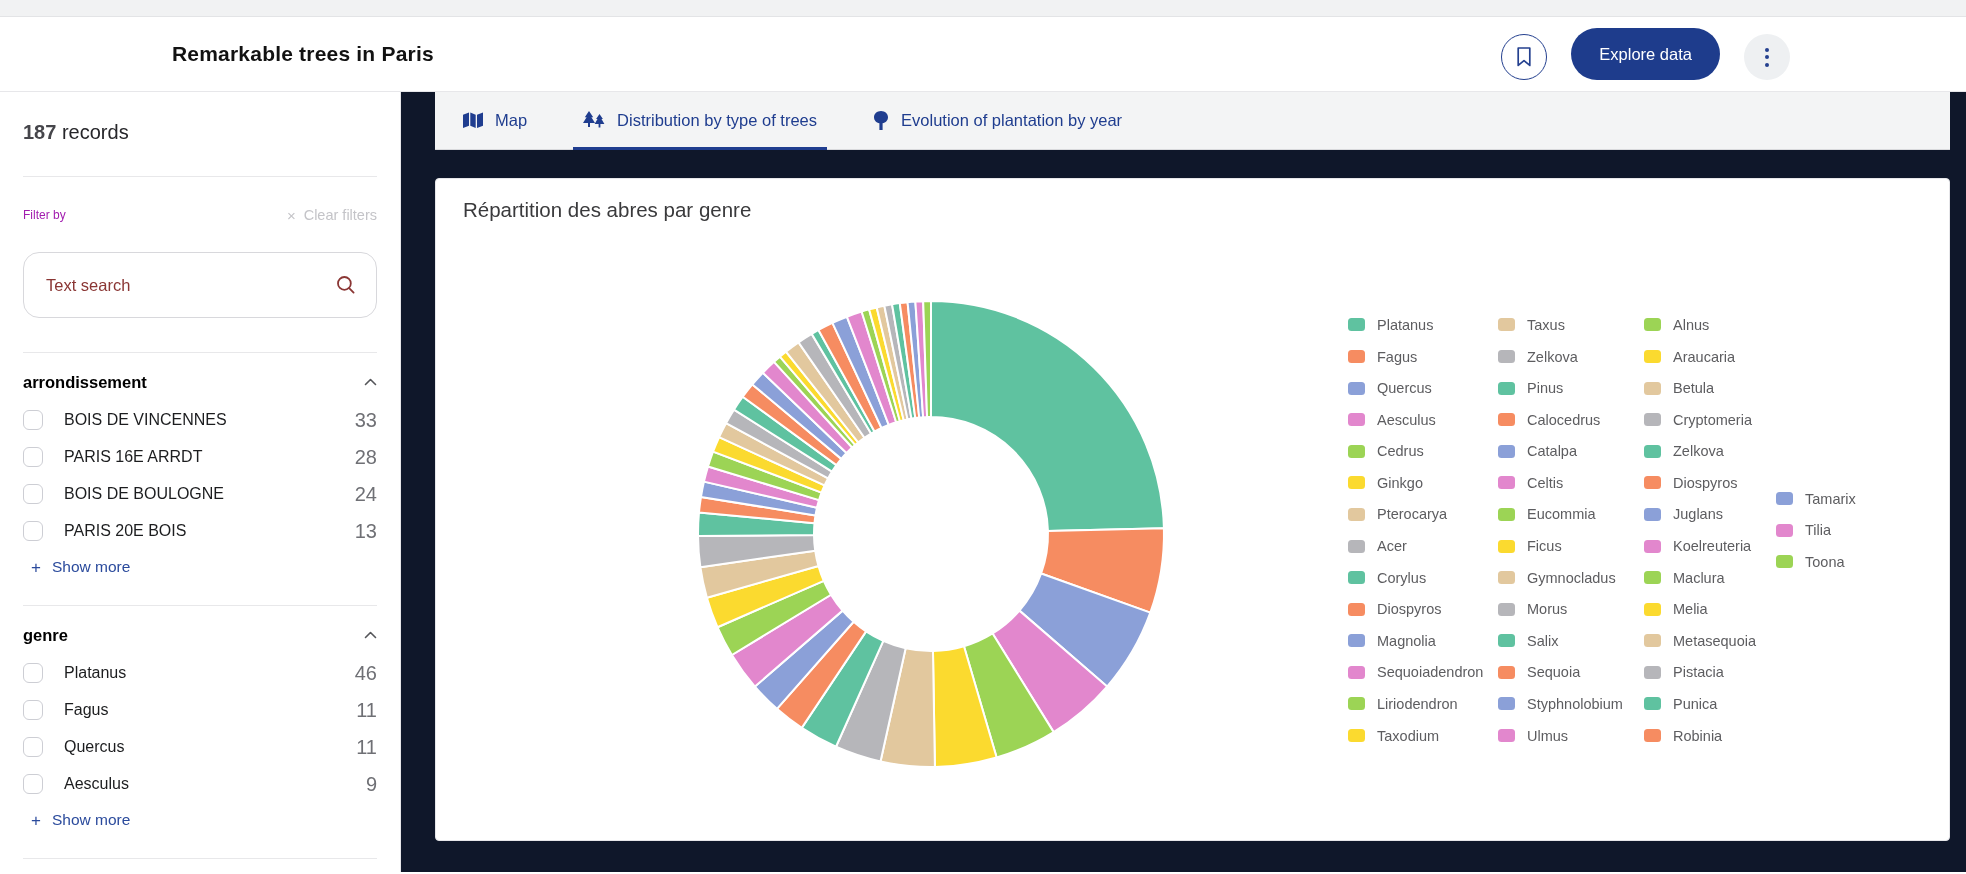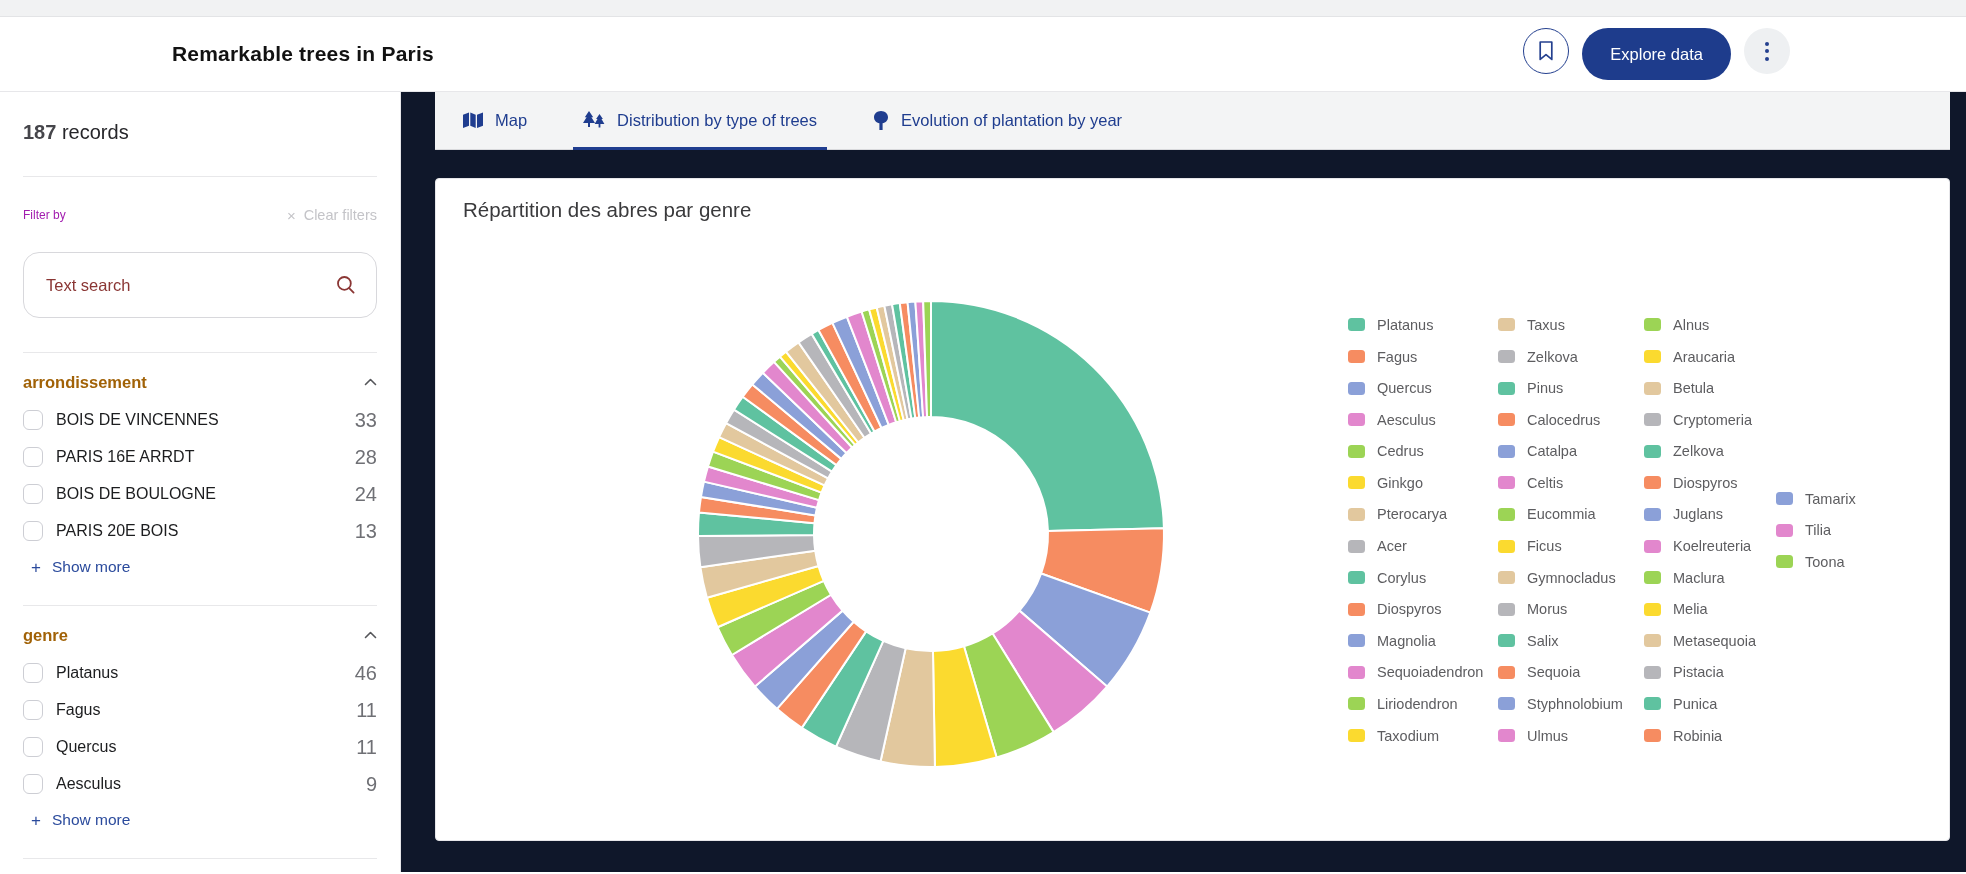--- a/index.html
+++ b/index.html
@@ -5,21 +5,21 @@
   * { box-sizing: border-box; }
   html,body { margin:0; padding:0; background:#e9e9eb; }
   body { font-family:"Liberation Sans", sans-serif; }
   #app { width:1966px; height:874px; background:#fff; position:relative; overflow:hidden; }
 
   .topbar { height:17px; background:#f1f2f3; border-bottom:1px solid #e3e4e6; }
 
   .header { height:75px; background:#fff; border-bottom:1px solid #e7e7ea;
             display:flex; align-items:center; padding:0 176px 0 172px; }
   .header-title { font-size:21px; font-weight:700; color:#121212; margin:0; letter-spacing:.2px; }
-  .header-actions { margin-left:auto; display:flex; align-items:flex-start; gap:13px; }
+  .header-actions { margin-left:auto; display:flex; align-items:flex-end; gap:24px; }
   .icon-circle-btn { width:46px; height:46px; border-radius:50%; border:1.5px solid #24408f;
                      background:#fff; display:flex; align-items:center; justify-content:center; cursor:pointer; padding:0; }
   .explore-btn { height:52px; padding:0 28px; border-radius:26px; background:#1e3c8c; color:#fff;
                  font-size:16.5px; font-family:inherit; border:none; display:flex; align-items:center; cursor:pointer; }
   .kebab-btn { width:46px; height:46px; border-radius:50%; background:#eef0f2; border:none; cursor:pointer;
                display:flex; flex-direction:column; align-items:center; justify-content:center; gap:3.5px; }
   .kebab-btn .dot { width:4px; height:4px; border-radius:50%; background:#24408f; }
 
   .content { display:flex; height:780px; }
 
@@ -34,24 +34,24 @@
   .clear-filters { margin-left:auto; background:none; border:none; padding:0; cursor:pointer;
                    color:#c4c4c8; font-size:14.5px; font-family:inherit; display:flex; align-items:center; gap:8px; }
   .clear-filters .x { font-size:15px; line-height:1; }
   .searchbox { margin-top:29px; height:66px; border:1px solid #d8d8dc; border-radius:16px;
                display:flex; align-items:center; padding:0 20px; background:#fff; position:relative; }
   .searchbox input { border:none; outline:none; flex:1; font-size:16.5px; font-family:inherit; color:#8a3634; background:transparent; }
   .searchbox input::placeholder { color:#8a3634; opacity:1; }
   .searchbox .mag { color:#8a3634; display:flex; }
   .div-2 { margin-top:34px; }
   .facet-head { margin-top:18px; display:flex; align-items:center; }
-  .facet-name { font-size:16.5px; font-weight:700; color:#a16207; line-height:22px; }
+  .facet-name { font-size:16.5px; font-weight:700; color:#000000; line-height:22px; }
   .facet-head .chev { margin-left:auto; display:flex; cursor:pointer; }
   .facet-rows { margin-top:13px; }
-  .facet-row { height:28px; margin-bottom:9px; display:flex; align-items:center; cursor:pointer; }
+  .facet-row { height:28px; margin-bottom:9px; display:flex; align-items:center; cursor:pointer;gap:8px; }
   .checkbox { width:20px; height:20px; border:1px solid #cdced4; border-radius:6px; background:#fff; flex:none; }
   .facet-label { margin-left:13px; font-size:16px; color:#1c1d1f; }
   .facet-count { margin-left:auto; font-size:20px; color:#6f7075; }
   .show-more { margin-top:8px; margin-left:8px; height:26px; background:none; border:none; padding:0; cursor:pointer;
                color:#2a4a9c; font-size:15.5px; font-family:inherit; display:flex; align-items:center; gap:11px; }
   .show-more .plus { font-size:17px; line-height:1; }
   .facet .divider { margin-top:25px; }
 
   
   .main { flex:1; background:#0f172a; padding:0 16px 0 34px; overflow:hidden; }

